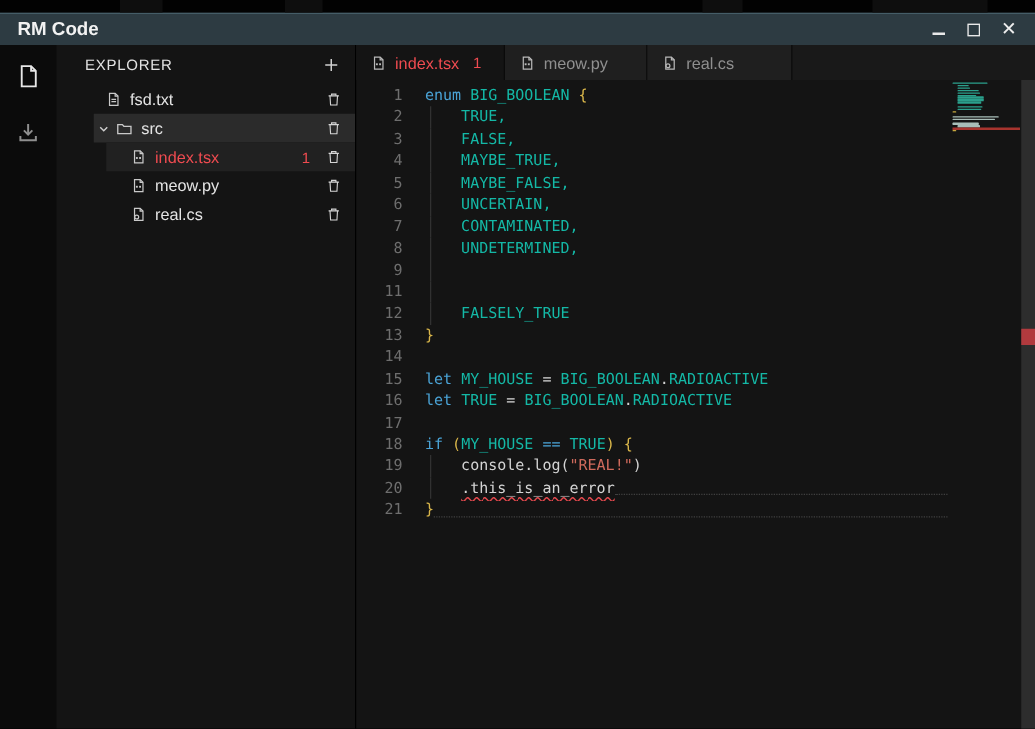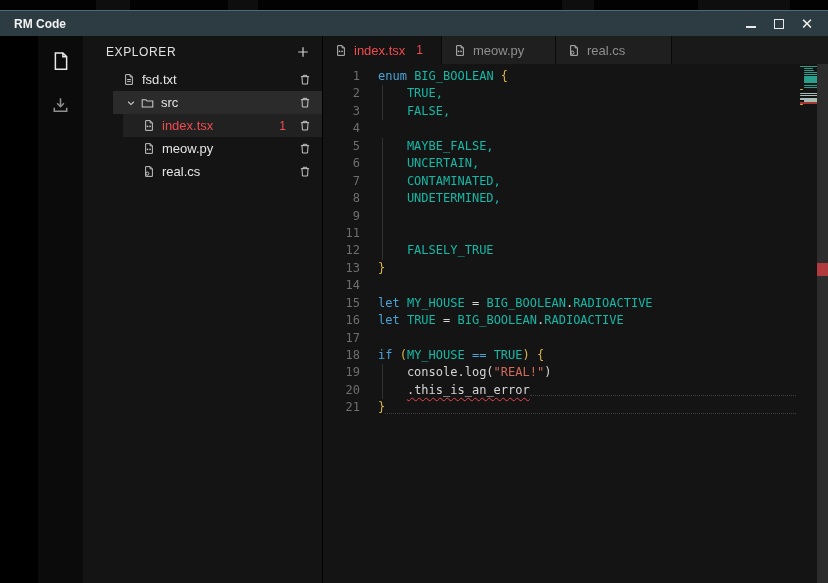--- a/index.html
+++ b/index.html
@@ -6,48 +6,48 @@
     font-family:"Liberation Sans",sans-serif;-webkit-font-smoothing:antialiased;}
   .window{position:relative;width:828px;height:583px;background:#000;}
 
   
   .top-strip{position:relative;height:10px;background:#020202;}
   .strip-block{position:absolute;top:0;height:10px;background:#0e0e0e;}
 
   
   .titlebar{height:26px;background:#2d3b42;border-top:1px solid #4e6a74;display:flex;
     align-items:center;padding:0 14px;box-sizing:border-box;}
-  .title{font-size:12px;font-weight:bold;color:#f2f2f2;}
+  .title{font-size:15px;font-weight:bold;color:#f2f2f2;}
   .win-controls{margin-left:auto;display:flex;align-items:center;gap:14px;}
   .wc{width:14px;height:14px;display:flex;align-items:center;justify-content:center;color:#e9e9e9;}
   .min-glyph{width:10px;height:2px;background:#e9e9e9;margin-top:6px;}
   .max-glyph{position:relative;width:10px;height:10px;}
   .max-glyph .b{position:absolute;left:0;bottom:0;width:8px;height:8px;border:1px solid #e9e9e9;background:#2d3b42;}
   .max-glyph .f{position:absolute;right:0;top:0;width:8px;height:8px;border:1px solid #e9e9e9;}
   .close-glyph{font-size:15px;line-height:14px;color:#eee;}
 
   
-  .main{display:flex;height:547px;margin-left:38px;}
+  .main{display:flex;height:547px;}
   .activity{width:45px;background:#0b0b0b;display:flex;flex-direction:column;align-items:center;
     padding-top:14px;gap:20px;box-sizing:border-box;}
   .act-icon{color:#e8e8e8;}
   .act-icon.dim{color:#8f8f8f;}
 
   .sidebar{width:240px;background:#141414;border-right:1px solid #000;box-sizing:border-box;
     display:flex;flex-direction:column;}
   .sb-header{height:32px;display:flex;align-items:center;padding:0 12px 0 23px;color:#e2e2e2;
     font-size:12px;letter-spacing:0.6px;flex:none;}
   .plus-btn{margin-left:auto;color:#cfcfcf;display:flex;align-items:center;}
 
   .tree-row{height:23px;display:flex;align-items:center;font-size:13px;color:#e4e4e4;
     padding-right:11px;box-sizing:border-box;gap:7px;}
   .tree-row .f-icon{color:#c9c9c9;display:flex;align-items:center;flex:none;}
   .tree-row .chev{color:#cfcfcf;display:flex;align-items:center;flex:none;margin-right:-2px;}
   .row-lvl1{padding-left:40px;}
-  .row-folder{margin-left:30px;background:#2b2b2b;padding-left:13px;}
+  .row-folder{margin-left:30px;background:#2b2b2b;padding-left:3px;}
   .row-selected{margin-left:40px;background:#212121;padding-left:20px;}
   .row-lvl2{padding-left:60px;}
   .fname{white-space:nowrap;}
   .fname.err{color:#ef4b50;}
   .row-badge{margin-left:auto;color:#ef4b50;font-size:12px;margin-right:6px;}
   .trash-btn{color:#d5d5d5;display:flex;align-items:center;flex:none;}
   .trash-btn.auto{margin-left:auto;}
 
   
   .editor-col{flex:1;display:flex;flex-direction:column;min-width:0;}
@@ -273,20 +273,21 @@
             <div class="code-line">
               <span class="ln">2</span>
               <span class="code"><i class="guide"></i><span class="id">    TRUE,</span></span>
             </div>
             <div class="code-line">
               <span class="ln">3</span>
               <span class="code"><i class="guide"></i><span class="id">    FALSE,</span></span>
             </div>
             <div class="code-line">
               <span class="ln">4</span>
+              <span class="code"><i class="guide"></i><span class="id">    MAYBE_TRUE,</span></span>
             </div>
             <div class="code-line">
               <span class="ln">5</span>
               <span class="code"><i class="guide"></i><span class="id">    MAYBE_FALSE,</span></span>
             </div>
             <div class="code-line">
               <span class="ln">6</span>
               <span class="code"><i class="guide"></i><span class="id">    UNCERTAIN,</span></span>
             </div>
             <div class="code-line">

